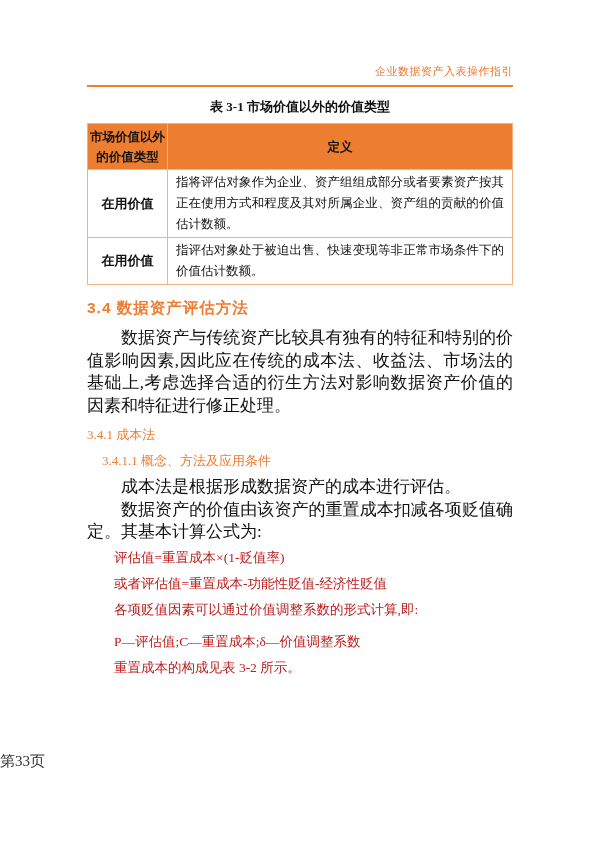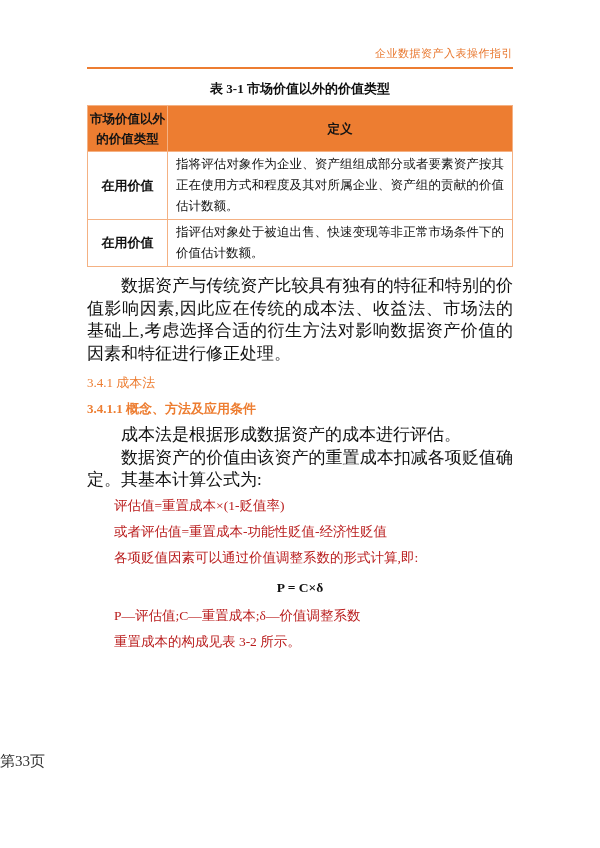--- a/index.html
+++ b/index.html
@@ -8,21 +8,21 @@
     position:relative;
     width:600px; height:848px;
     margin:0 auto;
     background:#ffffff;
     font-family:"Liberation Serif","DejaVu Serif",serif;
     color:#1a1a1a;
     overflow:hidden;
   }
   .content {
     position:absolute;
-    left:87px; top:0;
+    left:87px; top:18px;
     width:426px;
   }
   .page-header {
     padding-top:46px;
     text-align:right;
     font-size:11px;
     color:#e8762c;
     letter-spacing:0.5px;
     padding-bottom:6px;
     border-bottom:2px solid #ed7d31;
@@ -89,22 +89,23 @@
   }
   .h-341 {
     margin-top:9px;
     font-size:13px;
     font-weight:normal;
     color:#ed7d31;
   }
   .h-3411 {
     margin-top:8px;
     font-size:13px;
-    font-weight:bold;
+    font-weight:normal;
     color:#ed7d31;
+    margin-left:15px;
   }
   p.formula-line {
     margin-top:2px;
     font-size:13.5px;
     line-height:24px;
     text-indent:2em;
     color:#b91c1c;
   }
   .formula-centered {
     margin-top:10px;
@@ -145,38 +146,38 @@
           <td class="cell-type">在用价值</td>
           <td class="cell-def">指将评估对象作为企业、资产组组成部分或者要素资产按其正在使用方式和程度及其对所属企业、资产组的贡献的价值估计数额。</td>
         </tr>
         <tr>
           <td class="cell-type">在用价值</td>
           <td class="cell-def">指评估对象处于被迫出售、快速变现等非正常市场条件下的价值估计数额。</td>
         </tr>
       </tbody>
     </table>
 
+    <div class="h-34">3.4 数据资产评估方法</div>
 
     <p class="body-text">数据资产与传统资产比较具有独有的特征和特别的价值影响因素,因此应在传统的成本法、收益法、市场法的基础上,考虑选择合适的衍生方法对影响数据资产价值的因素和特征进行修正处理。</p>
 
     <div class="h-341">3.4.1 成本法</div>
 
     <div class="h-3411">3.4.1.1 概念、方法及应用条件</div>
 
     <p class="body-text" style="margin-top:6px;">成本法是根据形成数据资产的成本进行评估。</p>
 
     <p class="body-text" style="margin-top:0;">数据资产的价值由该资产的重置成本扣减各项贬值确定。其基本计算公式为:</p>
 
     <p class="formula-line">评估值=重置成本×(1-贬值率)</p>
 
     <p class="formula-line">或者评估值=重置成本-功能性贬值-经济性贬值</p>
 
     <p class="formula-line">各项贬值因素可以通过价值调整系数的形式计算,即:</p>
 
-    <div class="formula-centered">P = C×δ</div>
 
     <p class="formula-line" style="margin-top:8px;">P—评估值;C—重置成本;δ—价值调整系数</p>
 
     <p class="formula-line">重置成本的构成见表 3-2 所示。</p>
 
   </div>
 
   <div class="page-footer">第33页</div>
 </div>
 

